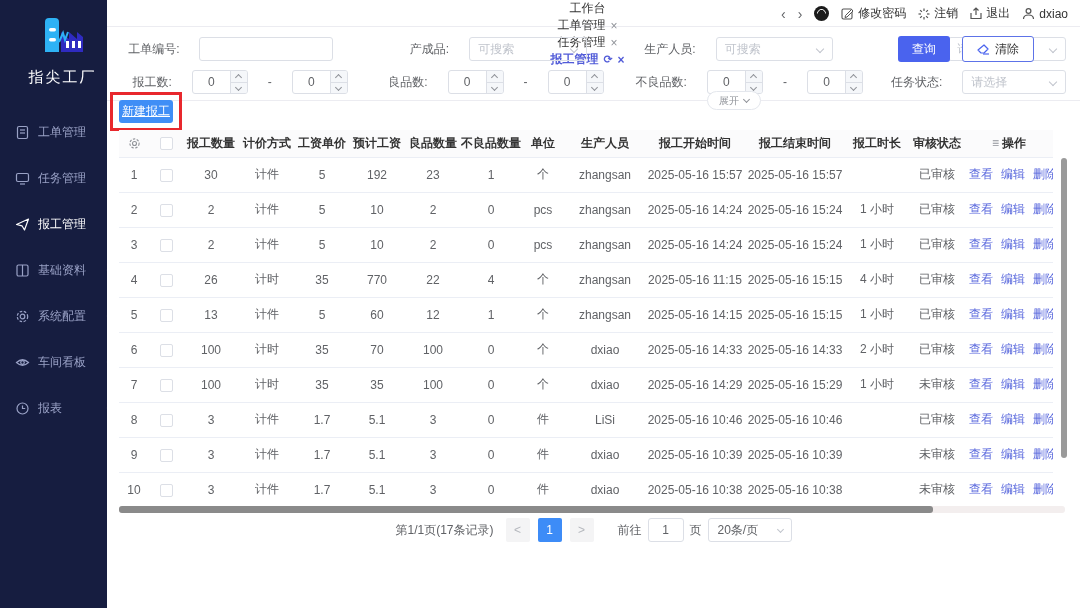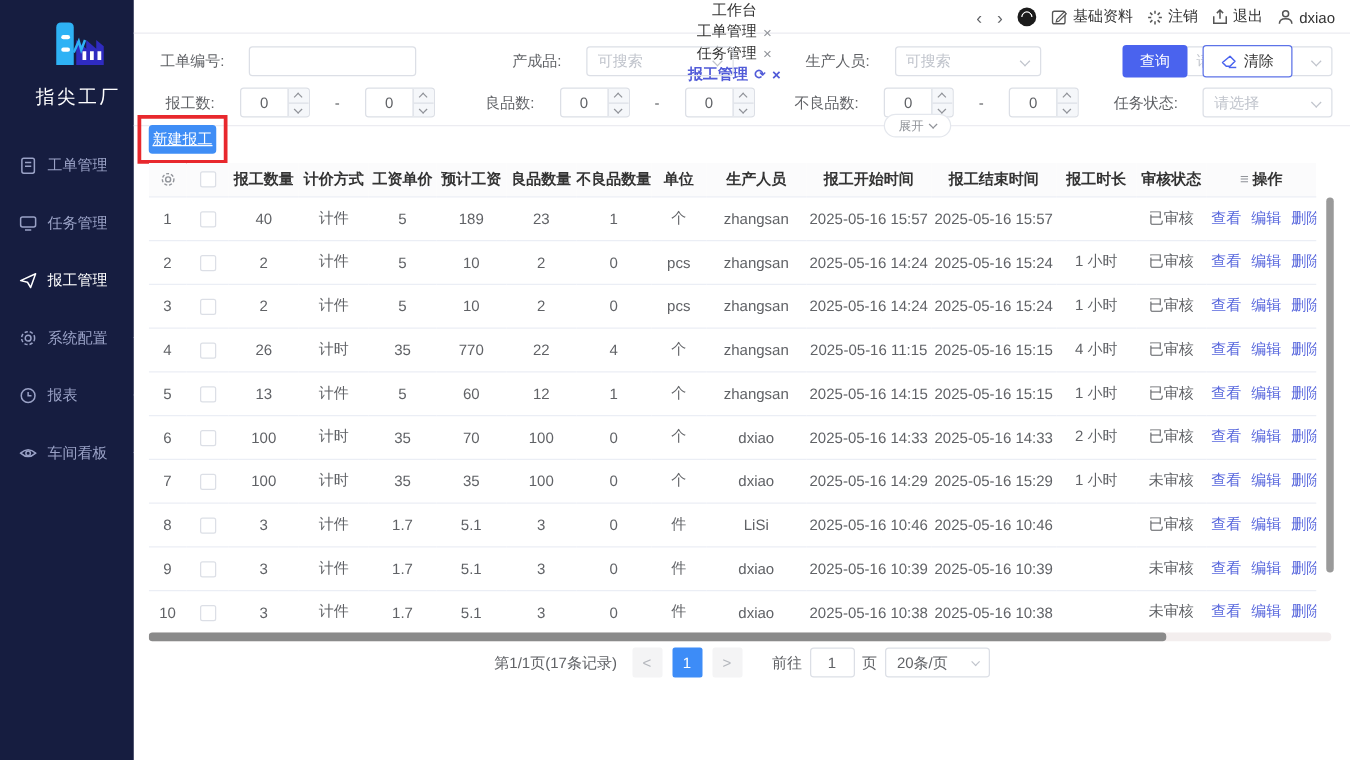--- a/index.html
+++ b/index.html
@@ -136,45 +136,55 @@
         <span class="mi-icon">
             <svg width="15" height="15" viewBox="0 0 15 15">
               <path d="M1.5 7.5 L13.5 2 L9.5 13 L7 8.8 Z" fill="none" stroke="#ffffff" stroke-width="1.2" stroke-linejoin="round"></path>
             </svg>
           </span>
         <span>报工管理</span>
       </div>
       <div class="menu-item">
         <span class="mi-icon">
             <svg width="15" height="15" viewBox="0 0 15 15">
+              <rect x="2" y="2" width="11" height="11" rx="1.5" fill="none" stroke="#9aa2c6" stroke-width="1.2"></rect>
+              <line x1="7.5" y1="2" x2="7.5" y2="13" stroke="#9aa2c6" stroke-width="1.2"></line>
+            </svg>
+          </span>
+        <span>基础资料</span>
+        <span class="chev"></span>
+      </div>
+      <div class="menu-item">
+        <span class="mi-icon">
+            <svg width="15" height="15" viewBox="0 0 15 15">
               <circle cx="7.5" cy="7.5" r="2.3" fill="none" stroke="#9aa2c6" stroke-width="1.2"></circle>
               <circle cx="7.5" cy="7.5" r="5.2" fill="none" stroke="#9aa2c6" stroke-width="1.2" stroke-dasharray="2.6 1.6"></circle>
             </svg>
           </span>
         <span>系统配置</span>
+        <span class="chev"></span>
+      </div>
+      <div class="menu-item">
+        <span class="mi-icon">
+            <svg width="15" height="15" viewBox="0 0 15 15">
+              <path d="M1.5 7.5 Q7.5 2 13.5 7.5 Q7.5 13 1.5 7.5 Z" fill="none" stroke="#9aa2c6" stroke-width="1.2"></path>
+              <circle cx="7.5" cy="7.5" r="1.8" fill="none" stroke="#9aa2c6" stroke-width="1.2"></circle>
+            </svg>
+          </span>
+        <span>车间看板</span>
         <span class="chev"></span>
       </div>
       <div class="menu-item">
         <span class="mi-icon">
             <svg width="15" height="15" viewBox="0 0 15 15">
               <circle cx="7.5" cy="7.5" r="5.5" fill="none" stroke="#9aa2c6" stroke-width="1.2"></circle>
               <path d="M7.5 4.5 V7.5 H10.2" fill="none" stroke="#9aa2c6" stroke-width="1.2"></path>
             </svg>
           </span>
         <span>报表</span>
-        <span class="chev"></span>
-      </div>
-      <div class="menu-item">
-        <span class="mi-icon">
-            <svg width="15" height="15" viewBox="0 0 15 15">
-              <path d="M1.5 7.5 Q7.5 2 13.5 7.5 Q7.5 13 1.5 7.5 Z" fill="none" stroke="#9aa2c6" stroke-width="1.2"></path>
-              <circle cx="7.5" cy="7.5" r="1.8" fill="none" stroke="#9aa2c6" stroke-width="1.2"></circle>
-            </svg>
-          </span>
-        <span>车间看板</span>
         <span class="chev"></span>
       </div>
     </div>
   </div>
 
   <div class="main">
 
     <div class="topbar">
       <div class="tab">
         <span>工作台</span>
@@ -194,21 +204,21 @@
       </div>
       <div class="top-actions">
         <span class="nav-arrow">‹</span>
         <span class="nav-arrow">›</span>
         <span class="moon-icon"></span>
         <span class="top-act">
           <svg width="13" height="13" viewBox="0 0 13 13">
               <rect x="1" y="2" width="10" height="10" rx="1.5" fill="none" stroke="#555" stroke-width="1.1"></rect>
               <path d="M4.5 8.5 L10.5 2.5 L12 4 L6 10 L4 10.5 Z" fill="#fff" stroke="#555" stroke-width="1"></path>
             </svg>
-          <span>基础资料</span>
+          <span>修改密码</span>
         </span>
         <span class="top-act">
           <svg width="12" height="12" viewBox="0 0 12 12">
               <g stroke="#555" stroke-width="1.2">
                 <line x1="6" y1="0.5" x2="6" y2="3"></line>
                 <line x1="6" y1="9" x2="6" y2="11.5"></line>
                 <line x1="0.5" y1="6" x2="3" y2="6"></line>
                 <line x1="9" y1="6" x2="11.5" y2="6"></line>
                 <line x1="2.1" y1="2.1" x2="3.9" y2="3.9"></line>
                 <line x1="8.1" y1="8.1" x2="9.9" y2="9.9"></line>
@@ -372,24 +382,24 @@
             <th><span class="op-head">
                   <span class="bars">≡</span>
                   <span>操作</span>
                 </span></th>
           </tr>
         </thead>
         <tbody>
             <tr>
               <td>1</td>
               <td><span class="cb"></span></td>
-              <td>40</td>
+              <td>30</td>
               <td>计件</td>
               <td>5</td>
-              <td>189</td>
+              <td>192</td>
               <td>23</td>
               <td>1</td>
               <td>个</td>
               <td>zhangsan</td>
               <td>2025-05-16 15:57</td>
               <td>2025-05-16 15:57</td>
               <td></td>
               <td>已审核</td>
               <td><a class="op-link">查看</a><a class="op-link">编辑</a><a class="op-link">删除</a></td>
             </tr>

